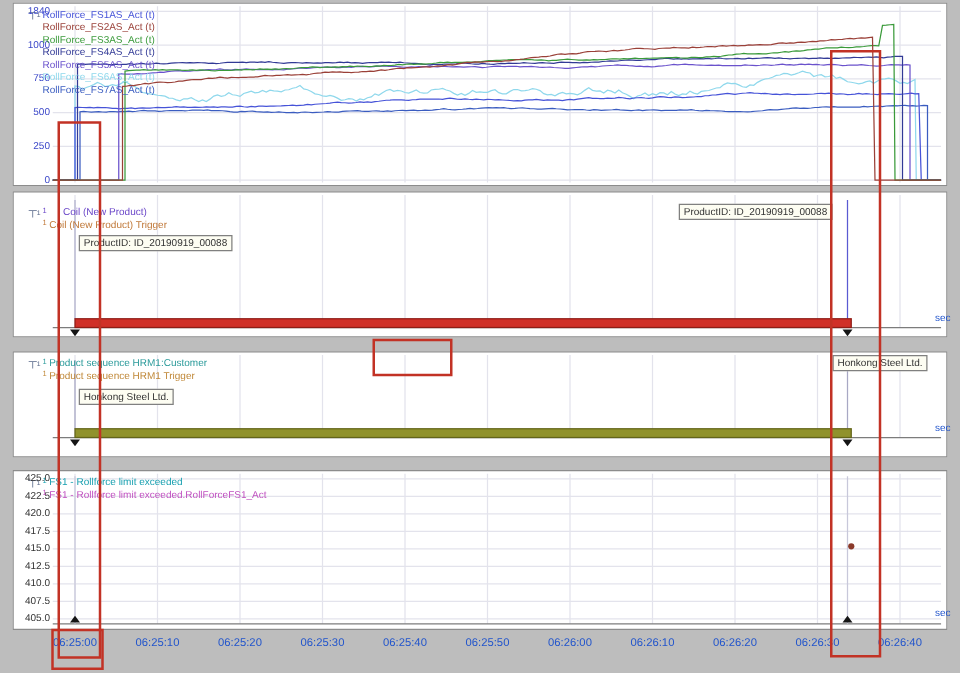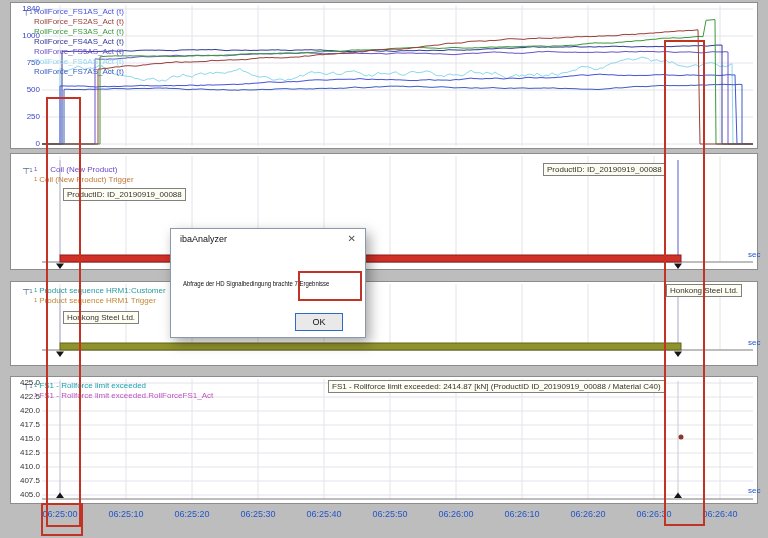--- a/index.html
+++ b/index.html
@@ -170,46 +170,37 @@
       <div class="ytick" style="top: 99px; color: rgb(51, 51, 51);">407.5</div>
       <div class="ytick" style="top: 113px; color: rgb(51, 51, 51); text-align: right;">405.0</div>
       <div class="legend-row" style="top: 4px;"><span class="legend-num" style="color: rgb(24, 160, 176);">1</span><span style="color: rgb(24, 160, 176);">FS1 - Rollforce limit exceeded</span></div>
       <div class="legend-row" style="top: 14px;"><span class="legend-num" style="color: rgb(192, 80, 192);">1</span><span style="color: rgb(192, 80, 192);">FS1 - Rollforce limit exceeded.RollForceFS1_Act</span></div>
     </div>
 
   <div class="tagbox" style="left:63px;top:188px">ProductID: ID_20190919_00088</div>
   <div class="tagbox" style="left:543px;top:163px">ProductID: ID_20190919_00088</div>
   <div class="tagbox" style="left:63px;top:311px">Honkong Steel Ltd.</div>
   <div class="tagbox" style="left:666px;top:284px">Honkong Steel Ltd.</div>
-  <div class="tagbox" style="left:328px;top:380px">FS1 - Rollforce limit exceeded: 2414.87 [kN] (ProductID ID_20190919_00088 / Material C40)</div>
 
   <span class="sec" style="left:748px;top:250px">sec</span>
   <span class="sec" style="left:748px;top:338px">sec</span>
   <span class="sec" style="left:748px;top:486px">sec</span>
 
   <div class="timebar" id="timebar">
       <span class="ttick" style="left: 60px; color: rgb(34, 85, 204);">06:25:00</span>
       <span class="ttick" style="left: 126px; color: rgb(34, 85, 204);">06:25:10</span>
       <span class="ttick" style="left: 192px; color: rgb(34, 85, 204);">06:25:20</span>
       <span class="ttick" style="left: 258px; color: rgb(34, 85, 204);">06:25:30</span>
       <span class="ttick" style="left: 324px; color: rgb(34, 85, 204);">06:25:40</span>
       <span class="ttick" style="left: 390px; color: rgb(34, 85, 204);">06:25:50</span>
       <span class="ttick" style="left: 456px; color: rgb(34, 85, 204);">06:26:00</span>
       <span class="ttick" style="left: 522px; color: rgb(34, 85, 204);">06:26:10</span>
       <span class="ttick" style="left: 588px; color: rgb(34, 85, 204);">06:26:20</span>
       <span class="ttick" style="left: 654px; color: rgb(34, 85, 204);">06:26:30</span>
       <span class="ttick" style="left: 720px; color: rgb(34, 85, 204);">06:26:40</span>
     </div>
 
-  <div class="dialog">
-    <div class="dlg-title">
-      <span class="dlg-title-text">ibaAnalyzer</span>
-      <span class="dlg-close">✕</span>
-    </div>
-    <div class="dlg-msg">Abfrage der HD Signalbedingung brachte 7 Ergebnisse</div>
-    <button class="dlg-ok">OK</button>
-  </div>
 
 <div class="annot" style="left: 46px; top: 97px; width: 31px; height: 426px; border-color: rgb(194, 50, 37);"></div>
     <div class="annot" style="left: 664px; top: 40px; width: 37px; height: 482px; border-color: rgb(194, 50, 37);"></div>
     <div class="annot" style="left: 298px; top: 271px; width: 60px; height: 26px; border-color: rgb(194, 50, 37);"></div>
     <div class="annot" style="left: 41px; top: 503px; width: 38px; height: 29px; border-color: rgb(194, 50, 37);"></div>
   </div>
 
 </body></html>

